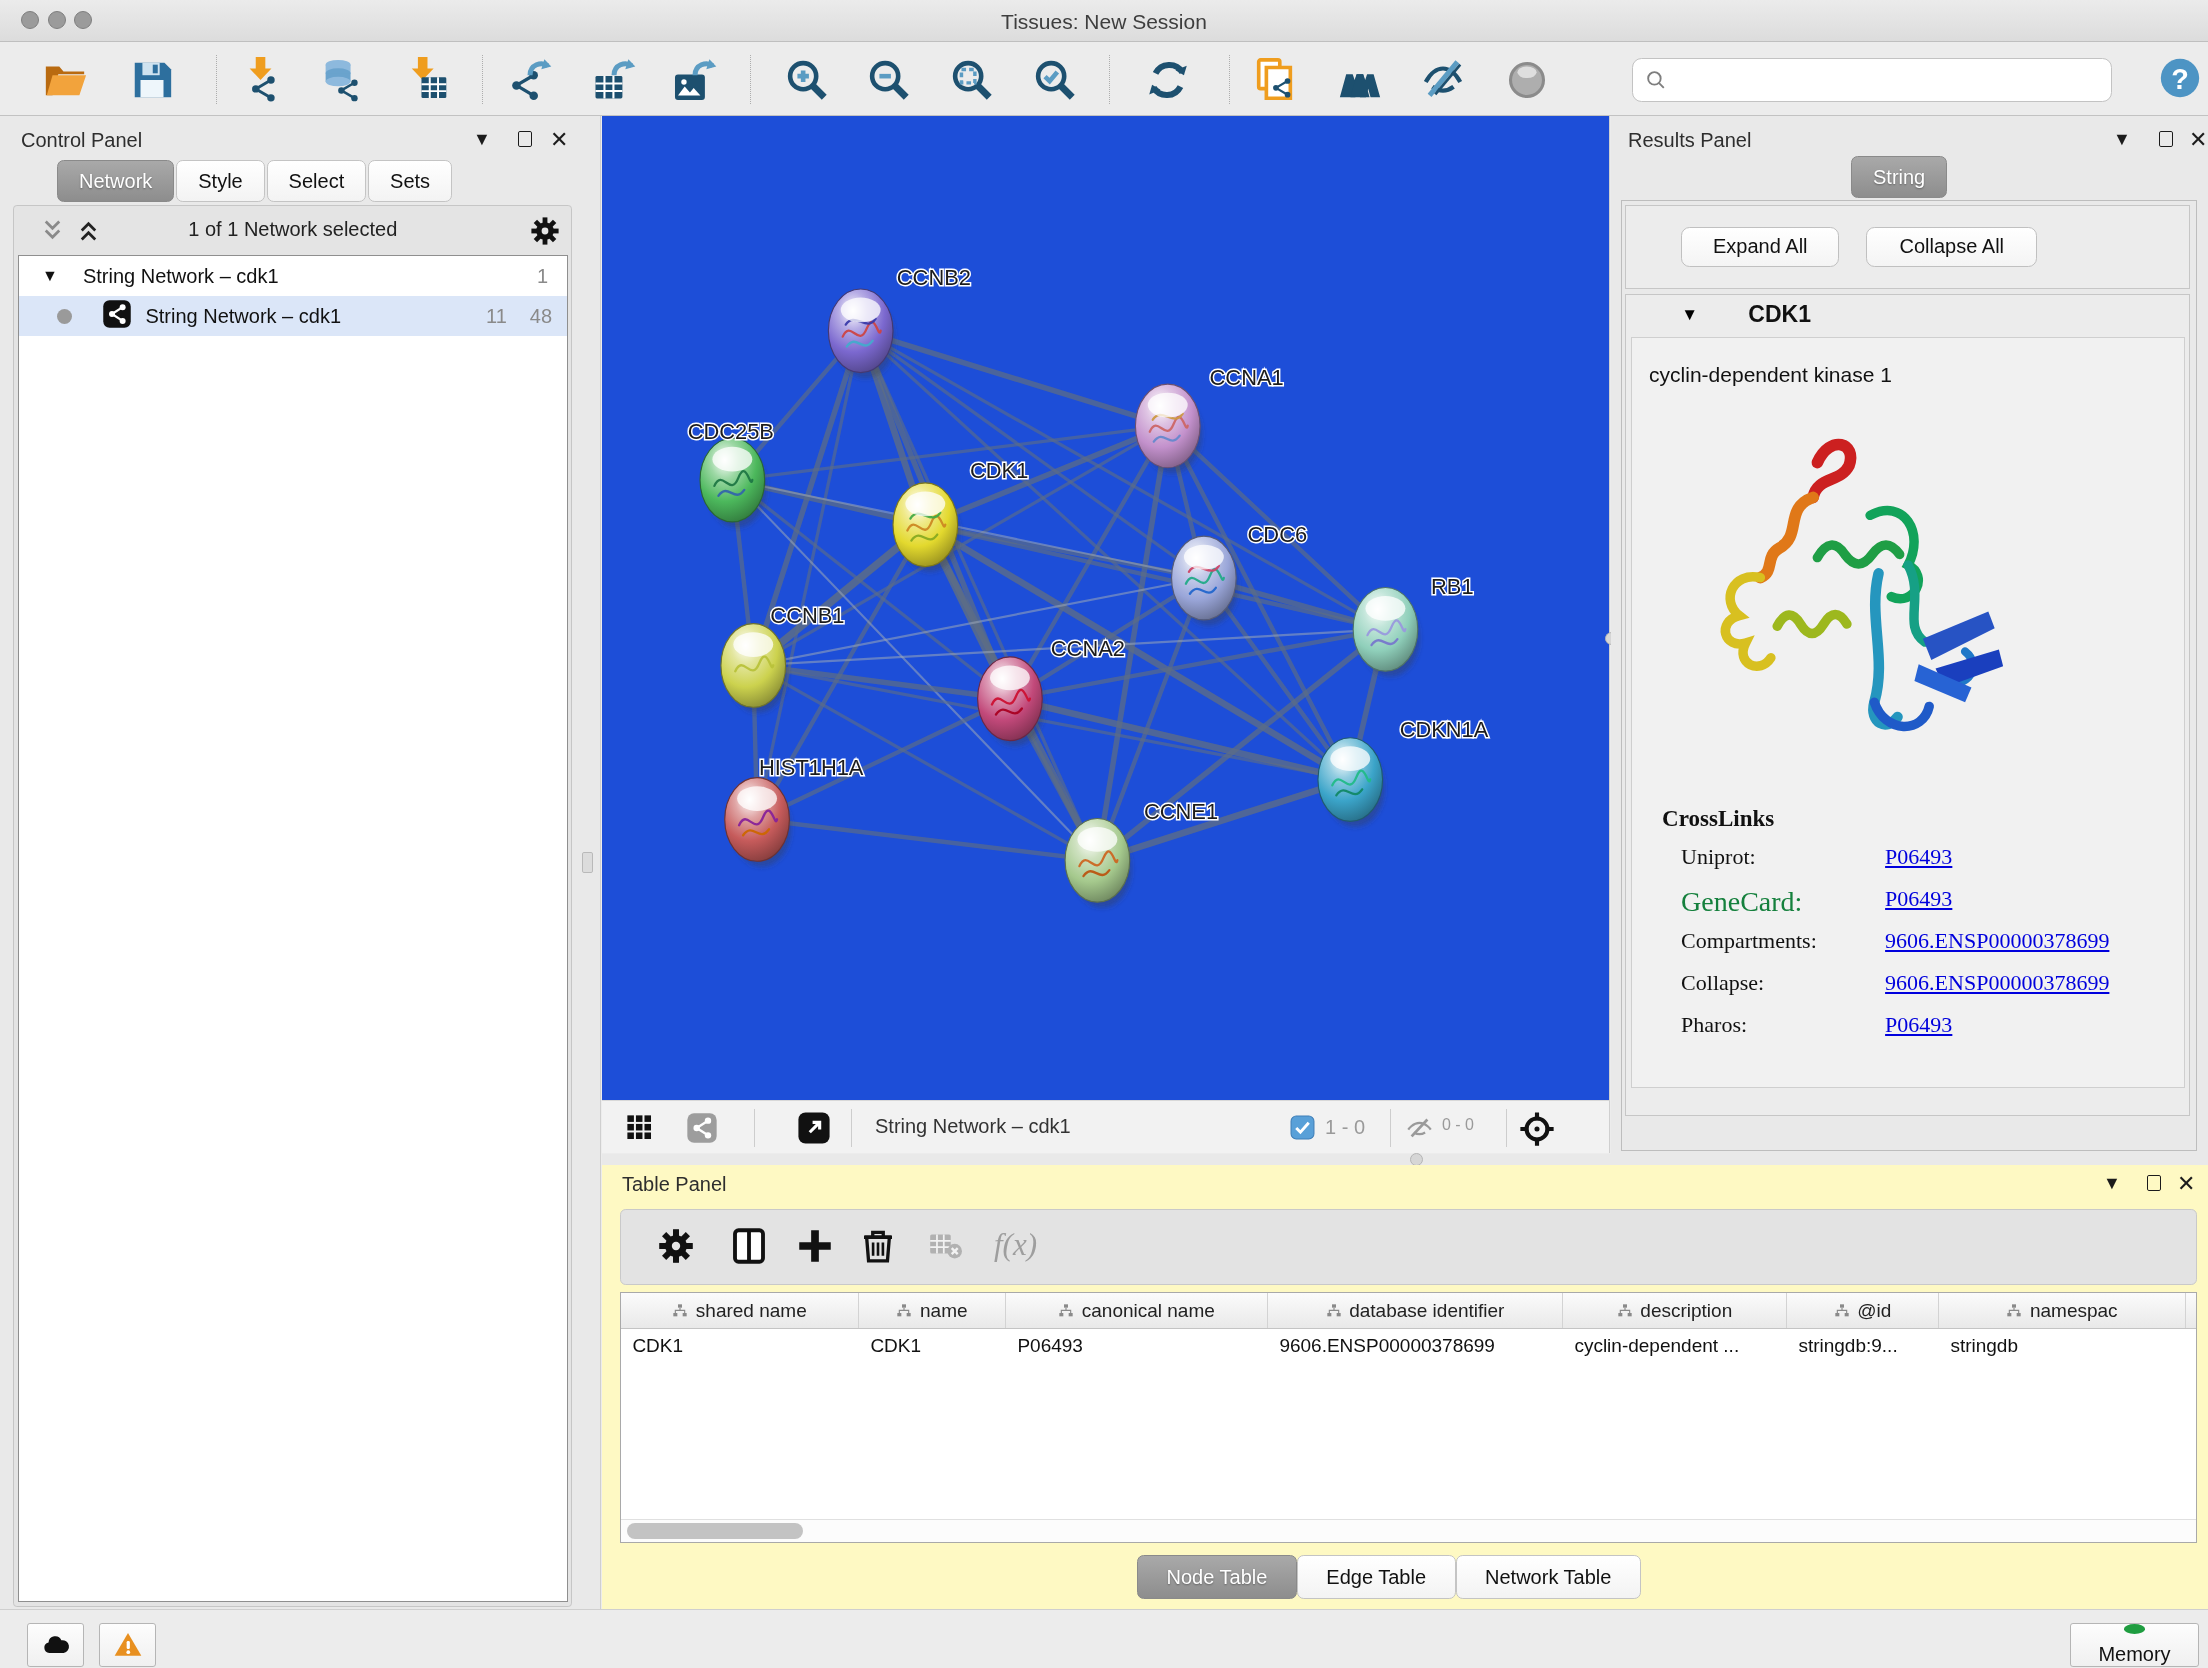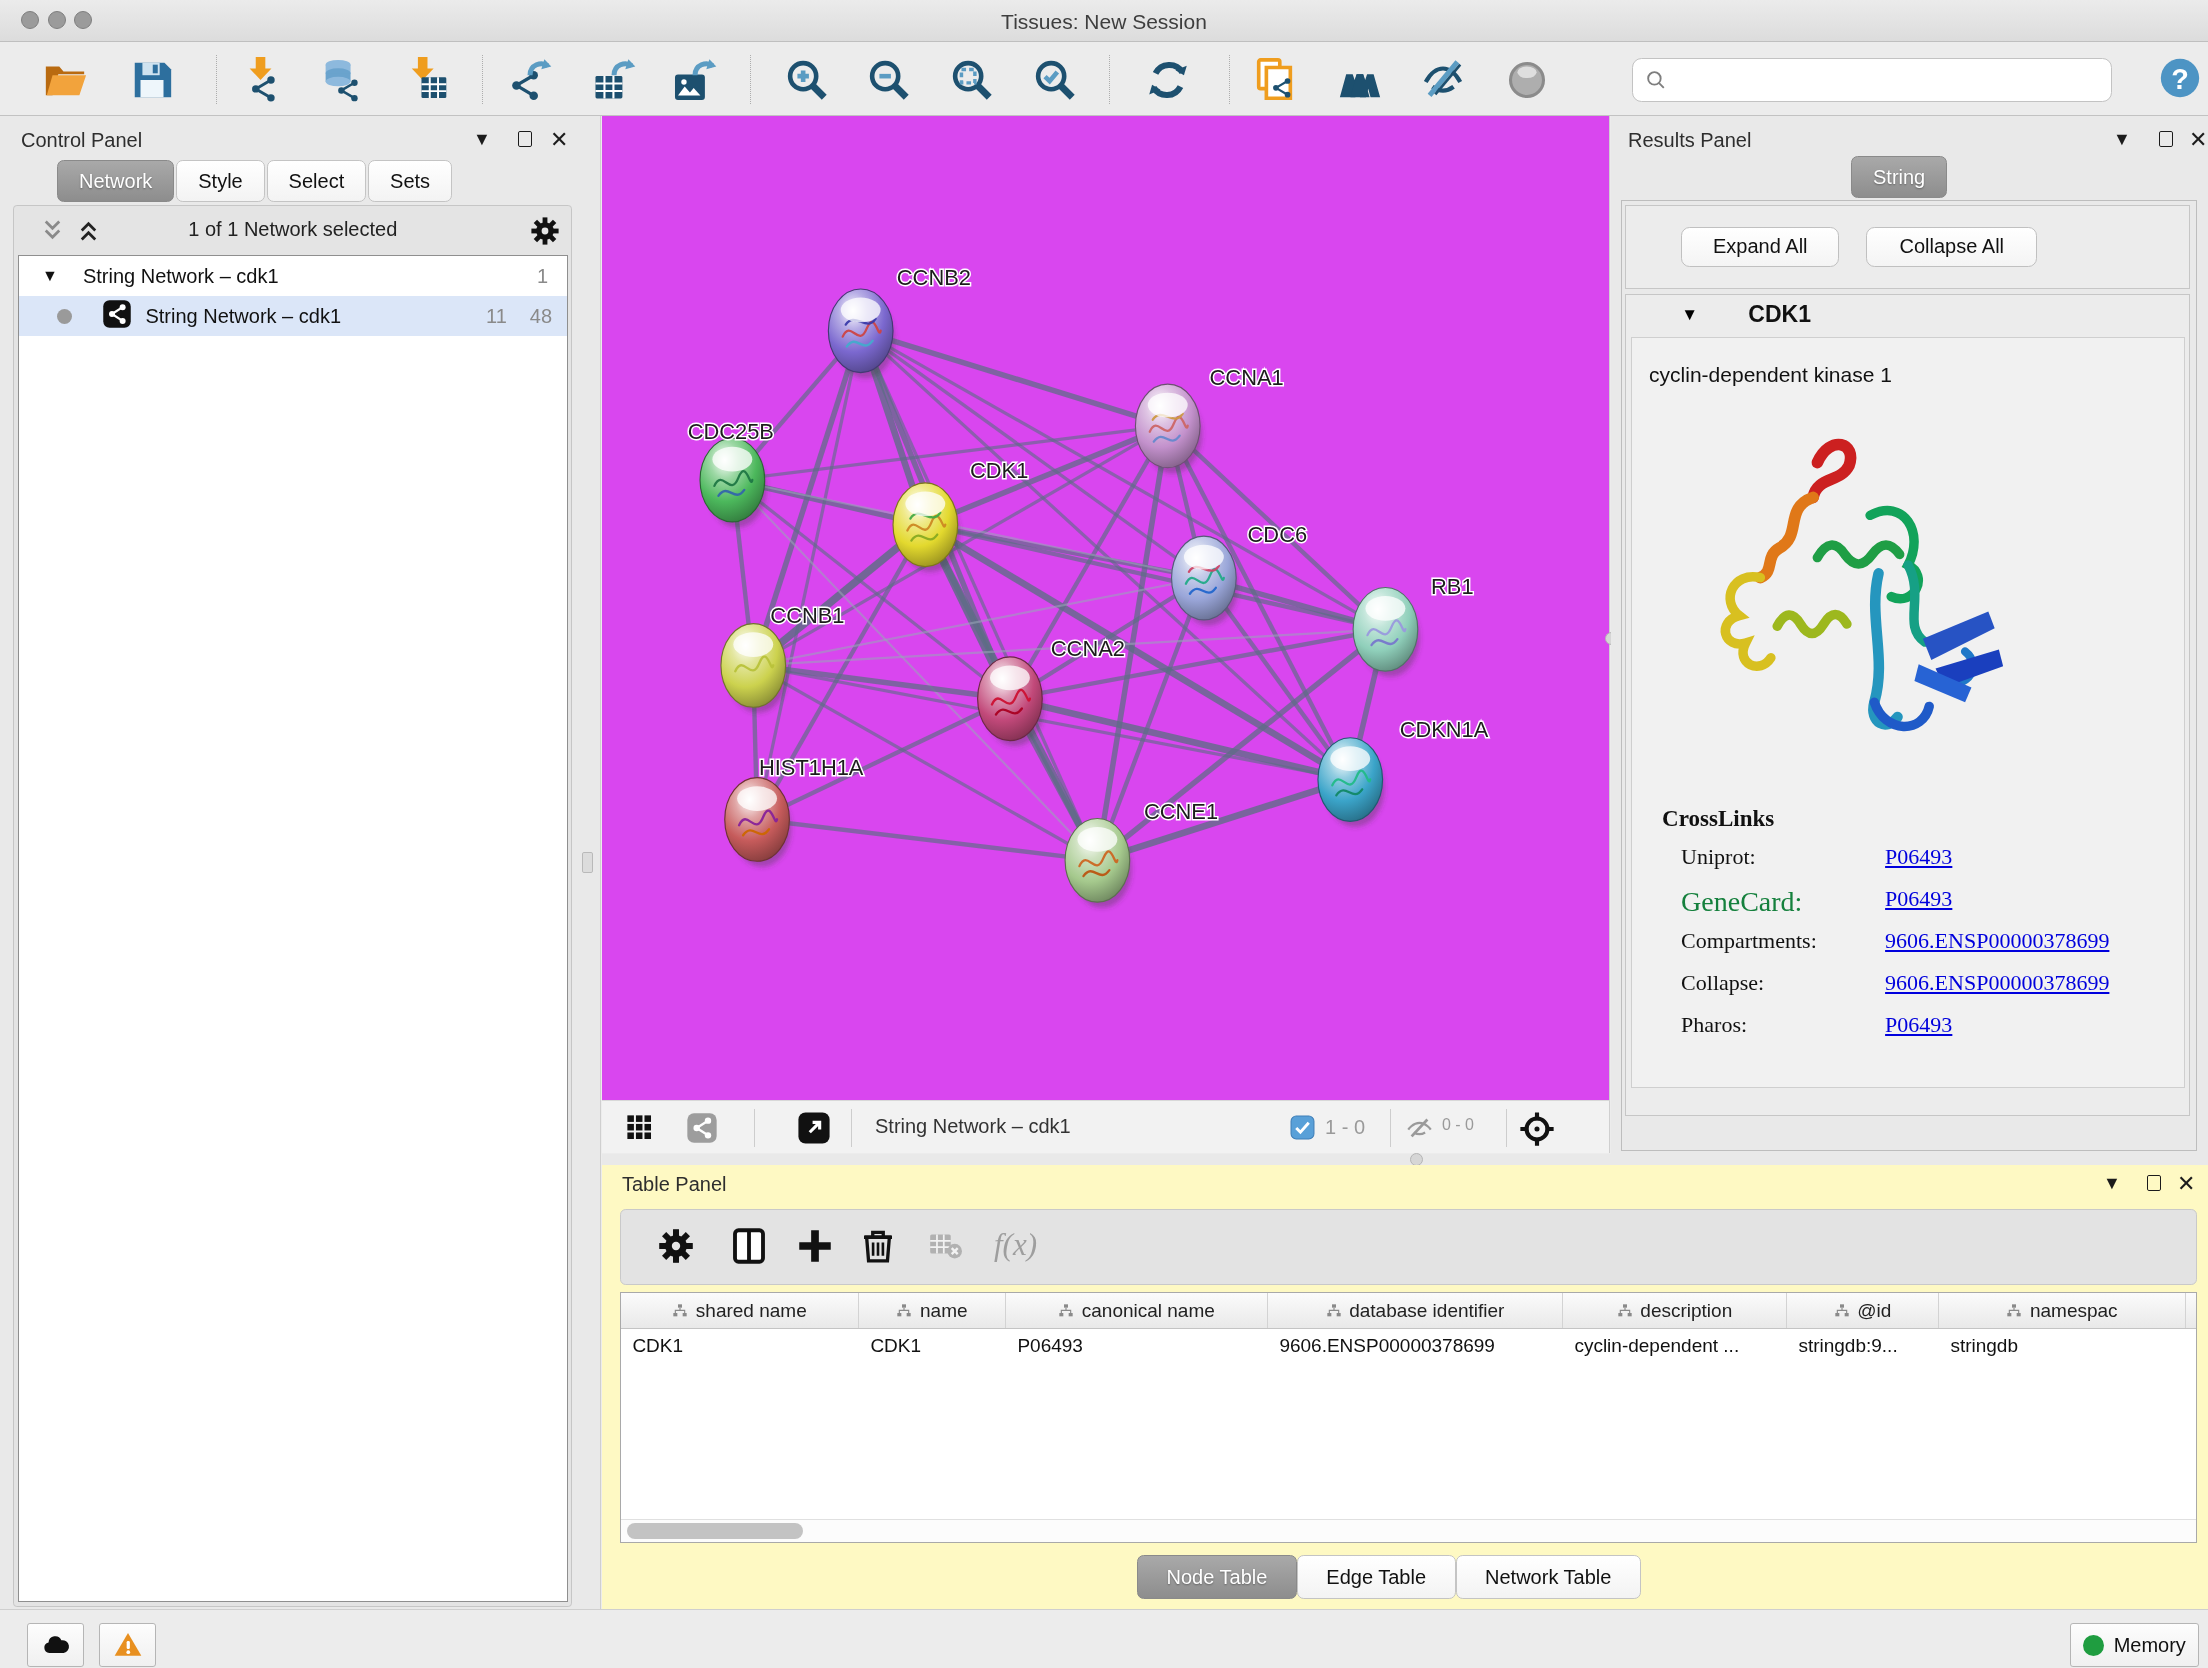--- a/index.html
+++ b/index.html
@@ -37,21 +37,21 @@
   
   #control-panel { left:0; top:116px; width:601px; height:1493px; background:#e9e9e9; border-right:1px solid #cfcfcf; }
   #cp-box { left:13.3px; top:89px; width:559px; height:1402px; background:#e4e4e4; border:1px solid #c6c6c6; border-radius:3.8px; }
   #cp-summary-row { left:0; top:0; width:100%; height:49px; display:flex; align-items:center; }
   #cp-tree { left:3.8px; top:49px; width:550px; height:1347px; background:#fff; border:1px solid #8f8f8f; }
   .tree-row { position:relative; width:100%; height:40px; display:flex; align-items:center; font-size:20px; color:#111; }
   .tree-row.sel { background:#dbe6f8; }
   .tree-count { color:#8a8a8a; font-size:20px; }
 
   
-  #canvas { left:602px; top:116px; width:1008px; height:984px; background:#d946ef; border-right:1px solid #cfcfcf; }
+  #canvas { left:602px; top:116px; width:1008px; height:984px; background:#1d4ed8; border-right:1px solid #cfcfcf; }
   #canvas-footer { left:602px; top:1100px; width:1008px; height:53px; background:#f2f2f2;
     border-top:1px solid #d8d8d8; border-right:1px solid #cfcfcf; }
   #canvas-strip { left:602px; top:1154px; width:1606px; height:11.4px; background:#e9e9e9; }
   .vdiv { top:7.6px; width:0; height:38px; border-left:1px solid #cdcdcd; }
 
   
   #results-panel { left:1611px; top:116px; width:597px; height:1040px; background:#e9e9e9; }
   .rounded-btn { background:linear-gradient(#ffffff,#f4f4f4); border:1px solid #c0c0c0; border-radius:8.6px;
     font-size:20px; color:#111; display:flex; align-items:center; justify-content:center; cursor:pointer; }
   #res-outer { left:9.5px; top:84px; width:576px; height:951px; border:1.9px solid #bdbdbd; background:#e9e9e9; }
@@ -72,21 +72,21 @@
     border-right:1px solid #d3d3d3; overflow:hidden; white-space:nowrap; cursor:pointer; }
   #tp-row { display:flex; height:35px; }
   .td { font-size:19px; color:#111; padding:5.7px 9.5px 0 11.4px; overflow:hidden; white-space:nowrap; }
   #tp-hscroll { left:19px; top:354px; width:1575px; height:23px; background:#fcfcfc; border-top:1px solid #e0e0e0; }
   #tp-thumb { left:5.7px; top:2.9px; width:176px; height:16px; background:#c3c3c3; border-radius:8.6px; }
   #tp-tabs { left:535px; top:390px; display:flex; }
 
   
   #statusbar { left:0; top:1609px; width:2208px; height:59px; background:#ececec; border-top:1px solid #cfcfcf; }
   .sb-btn { top:13.3px; height:44px; background:linear-gradient(#fdfdfd,#f0f0f0); border:1.9px solid #b5b5b5; border-radius:2.9px;
-    display:flex; align-items:center; justify-content:center; cursor:pointer; }
+    display:flex; align-items:center; justify-content:center; cursor:pointer;flex-direction:column; }
 
   .handle-dot { width:13.3px; height:13.3px; border-radius:50%; background:#d6d6d6; border:1px solid #b5b5b5; }
   .handle-sq { width:11.4px; height:21px; background:#dcdcdc; border:1px solid #b9b9b9; border-radius:1.9px; }
   text { font-family:"Liberation Sans","DejaVu Sans",sans-serif; }
 </style>
 </head>
 <body>
 
 <div id="app">
 

